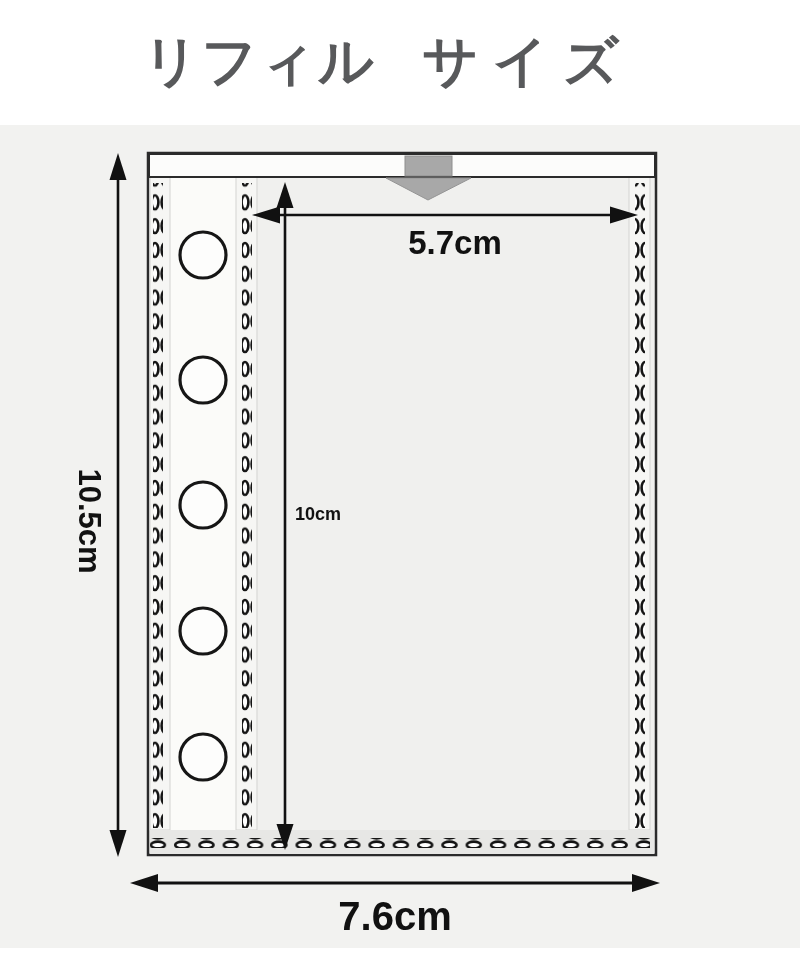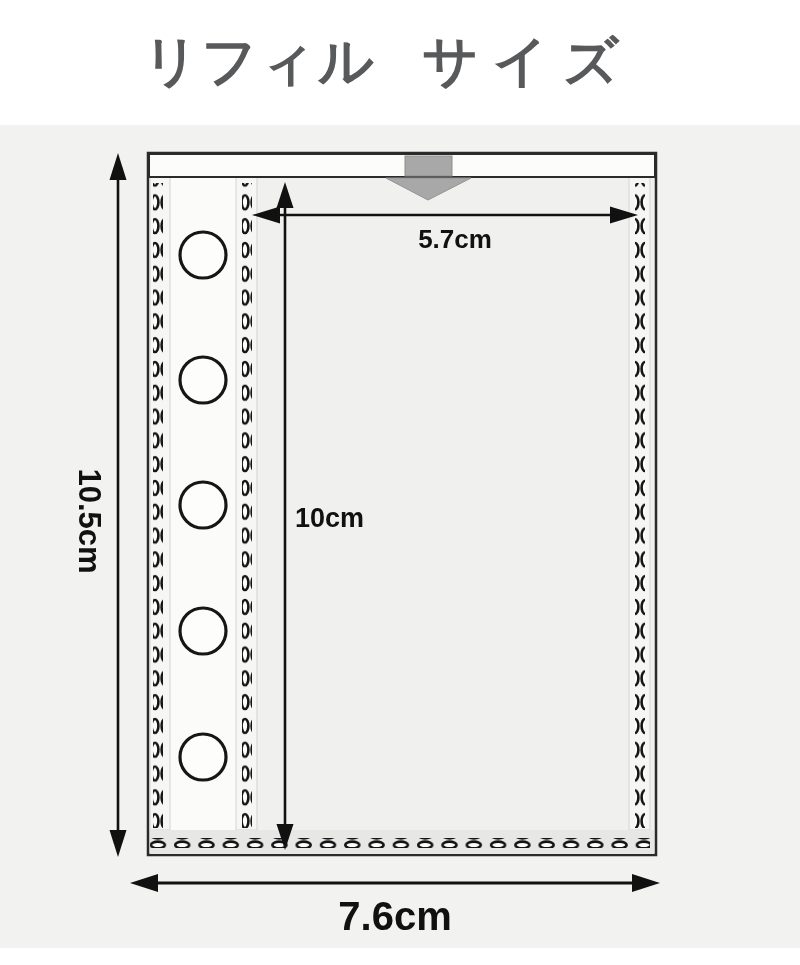--- a/index.html
+++ b/index.html
@@ -18,22 +18,22 @@
   .page-title .part2{margin-left:46px;letter-spacing:14px;}
   .band{
     position:absolute;left:0;top:125px;width:800px;height:823px;
     background:var(--c-band,#f2f2f0);
   }
   svg.diagram{position:absolute;left:0;top:0;}
   .dim{
     position:absolute;font-weight:700;color:var(--c-ink,#111111);
     white-space:nowrap;line-height:1;
   }
-  .dim-57{left:365px;top:226px;width:180px;text-align:center;font-size:26px;}
-  .dim-10{left:295px;top:505px;font-size:27px;}
+  .dim-57{left:365px;top:226px;width:180px;text-align:center;font-size:33px;}
+  .dim-10{left:295px;top:505px;font-size:18px;}
   .dim-76{left:295px;top:896px;width:200px;text-align:center;font-size:40px;}
   .dim-105{
     left:89px;top:521px;font-size:31px;
     transform:translate(-50%,-50%) rotate(90deg);
   }
 </style>
 </head>
 <body>
 
 <div>

